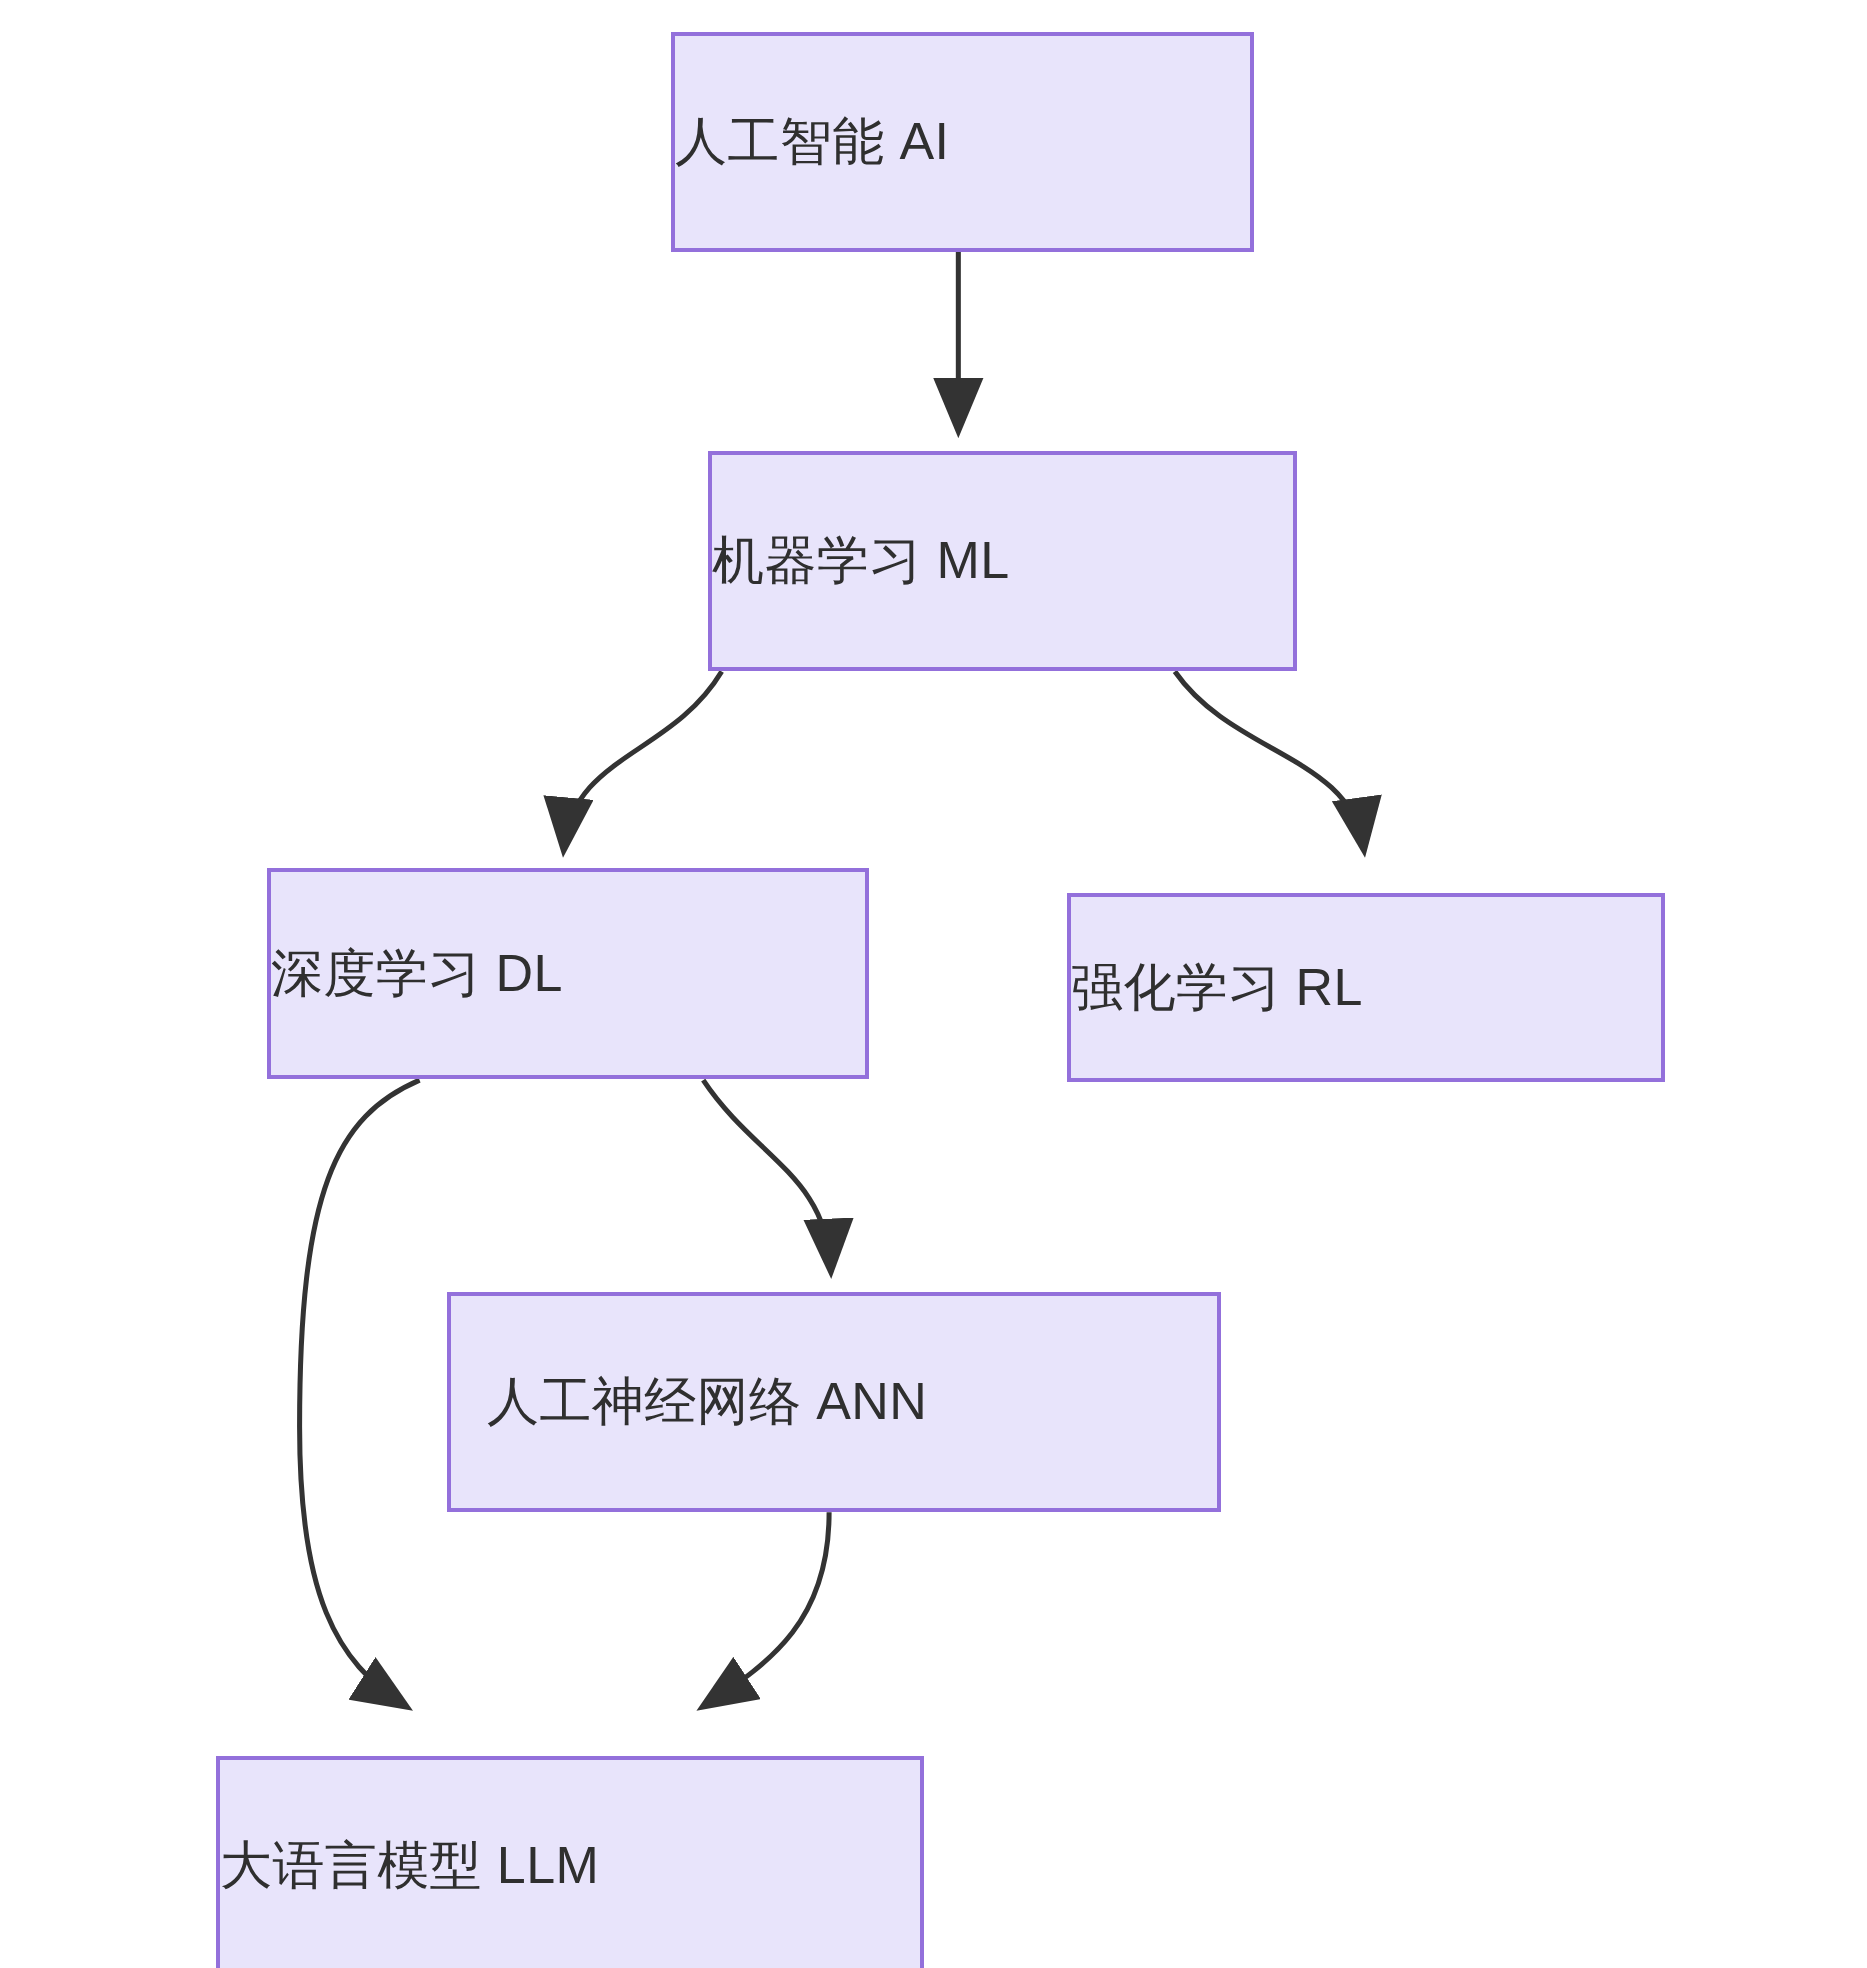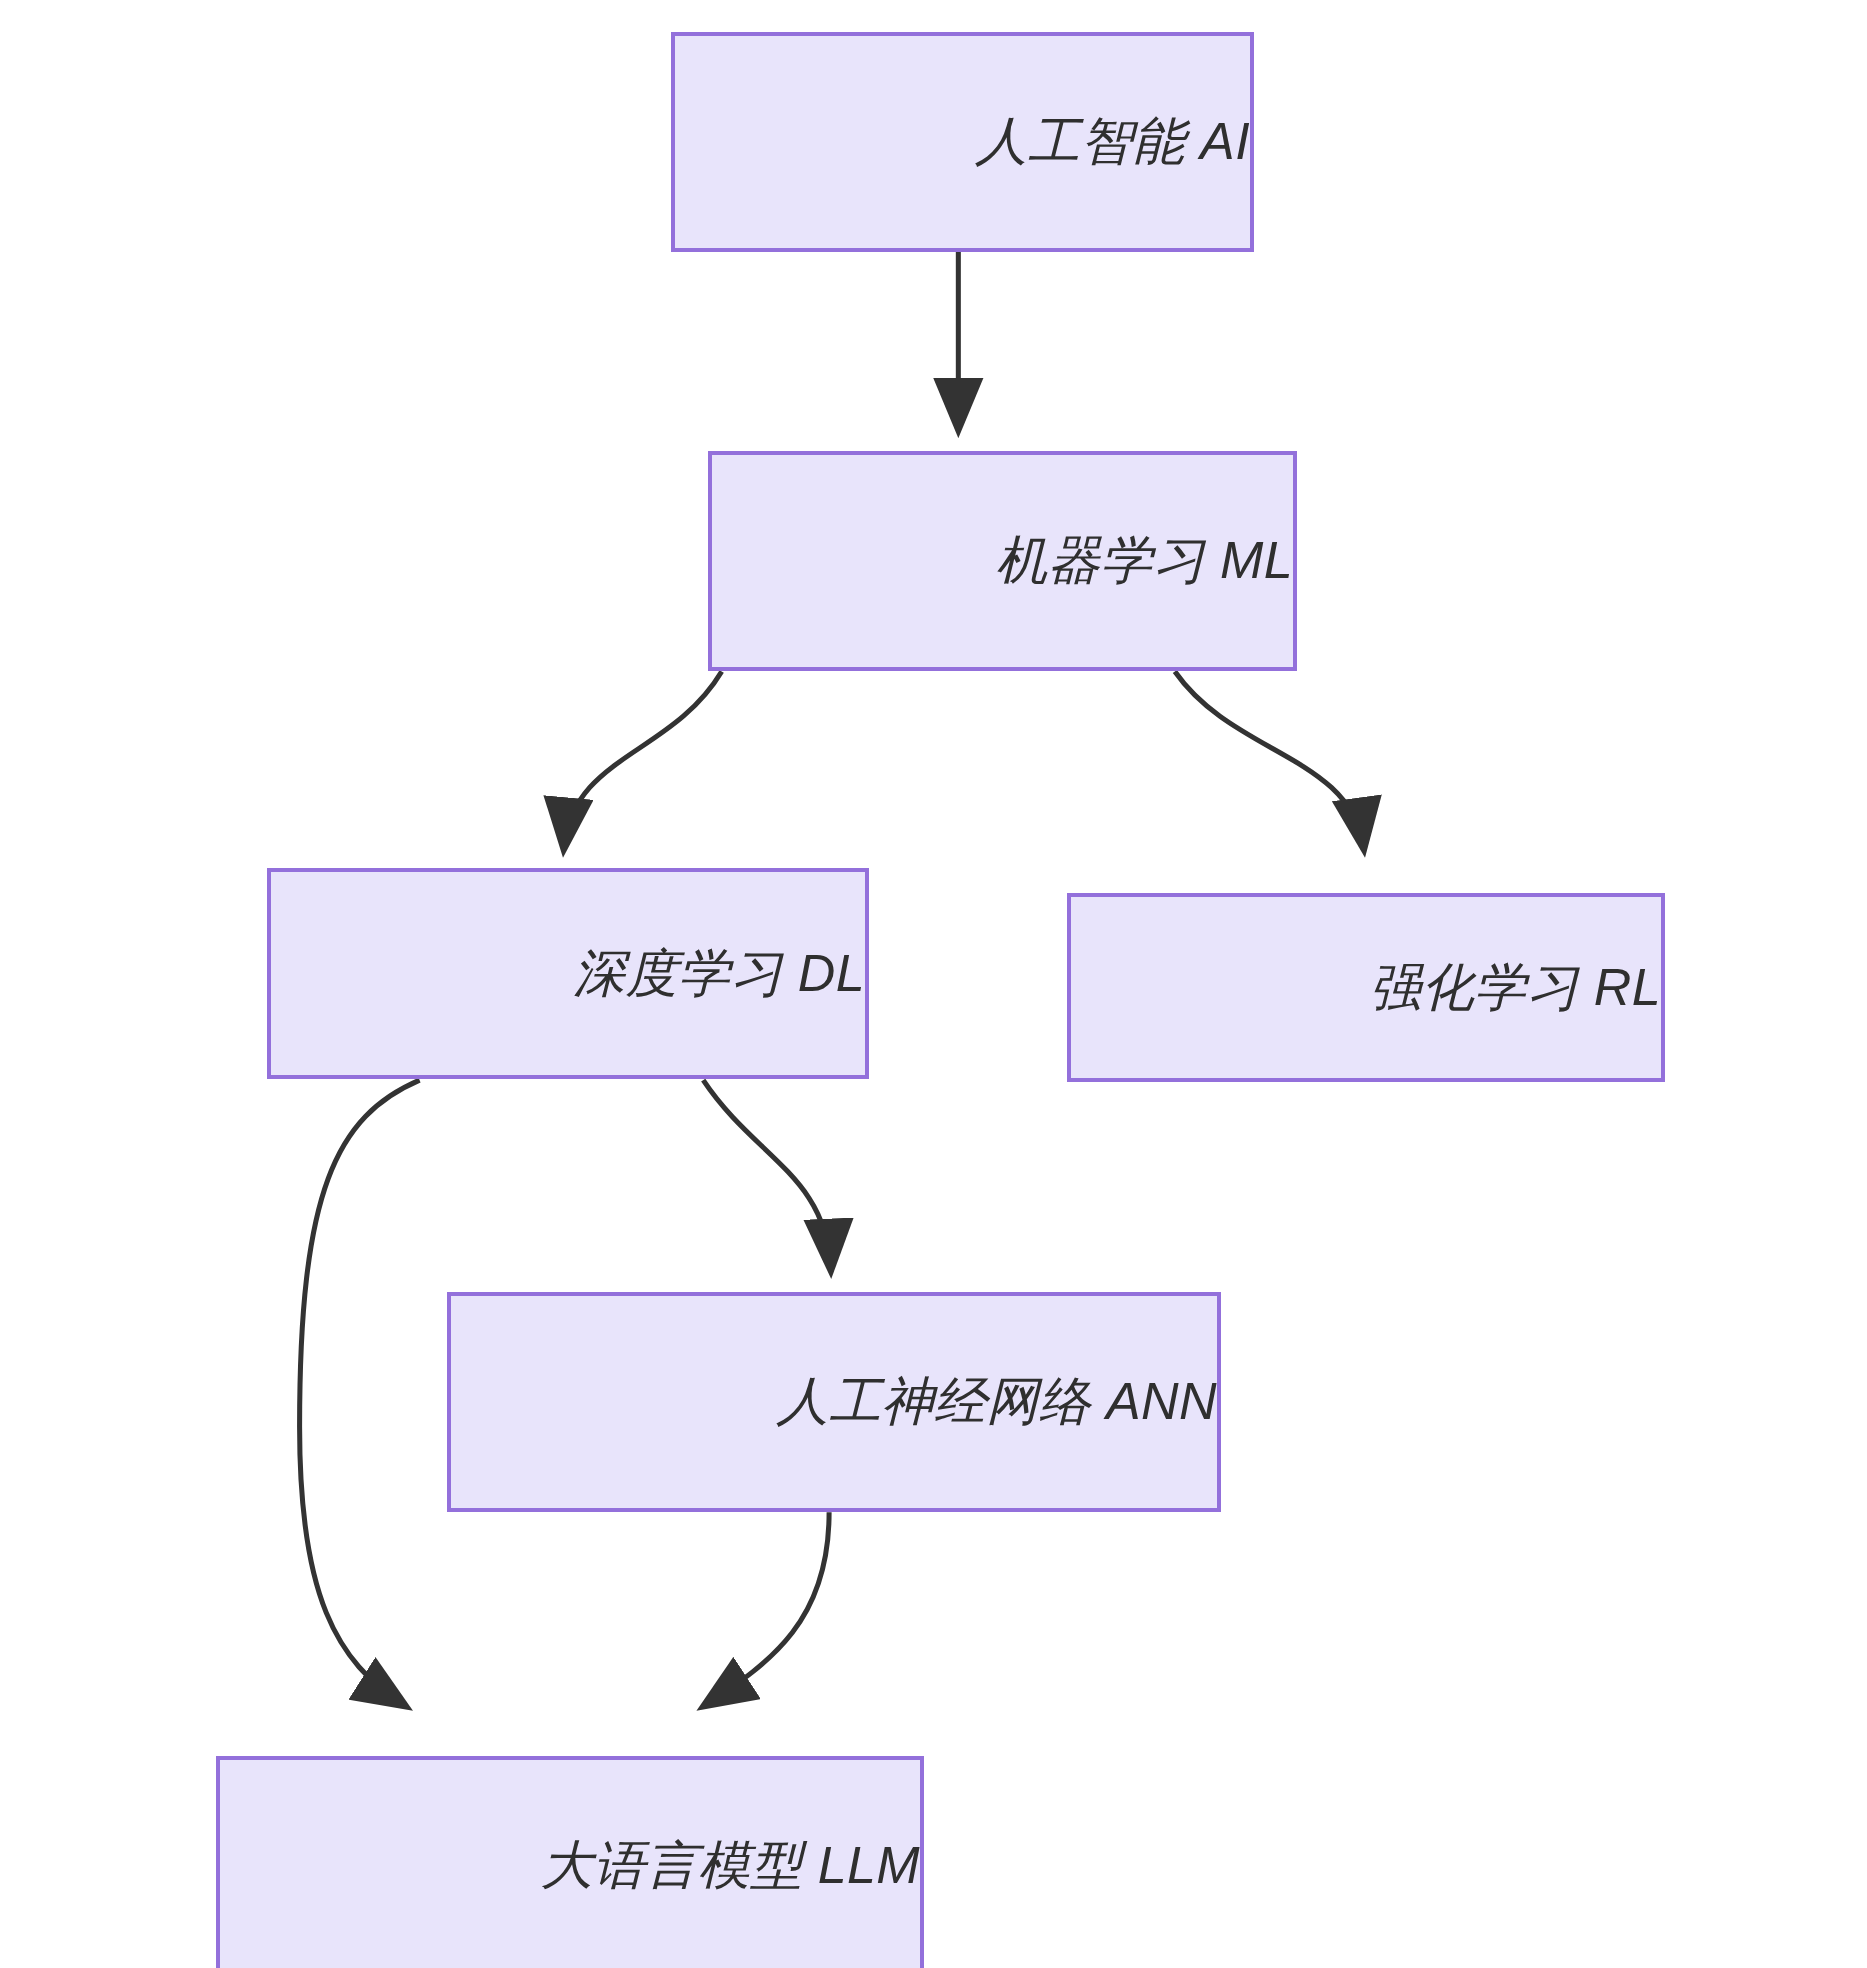--- a/index.html
+++ b/index.html
@@ -29,36 +29,35 @@
     stroke: #333333;
     stroke-width: 6;
   }
   .node {
     position: absolute;
     box-sizing: border-box;
     background: #e8e4fb;
     border: 4.2px solid #9370db;
     display: flex;
     align-items: center;
-    justify-content: flex-end;
+    justify-content: flex-start;
     z-index: 2;
-    font-style: italic;
   }
   .node-label {
     font-size: 52px;
     color: #2f2f2f;
     line-height: 1.1;
     white-space: nowrap;
     letter-spacing: 0.4px;
   }
   #node-ai   { left: 671px;  top: 32px;   width: 583px; height: 220px; }
   #node-ml   { left: 663px;  top: 451px;  width: 589px; height: 220px; margin-left: 45px; }
   #node-dl   { left: 267px;  top: 868px; width: 602px; height: 211px; }
   #node-rl   { left: 1067px; top: 893px; width: 598px; height: 189px; }
-  #node-ann  { left: 447px;  top: 1292px; width: 774px; height: 220px; }
+  #node-ann  { left: 447px;  top: 1292px; width: 774px; height: 220px; padding-left: 36px; }
   #node-llm  { left: 216px;  top: 1727px; width: 708px; height: 220px; margin-top: 29px; }
 </style>
 </head>
 <body>
 
 <div id="canvas">
 
   <svg id="edge-layer" viewBox="0 0 2226 2346" xmlns="http://www.w3.org/2000/svg">
     <defs>
       <marker id="arrowhead" markerWidth="12" markerHeight="10" refX="10" refY="5" orient="auto" markerUnits="strokeWidth">

